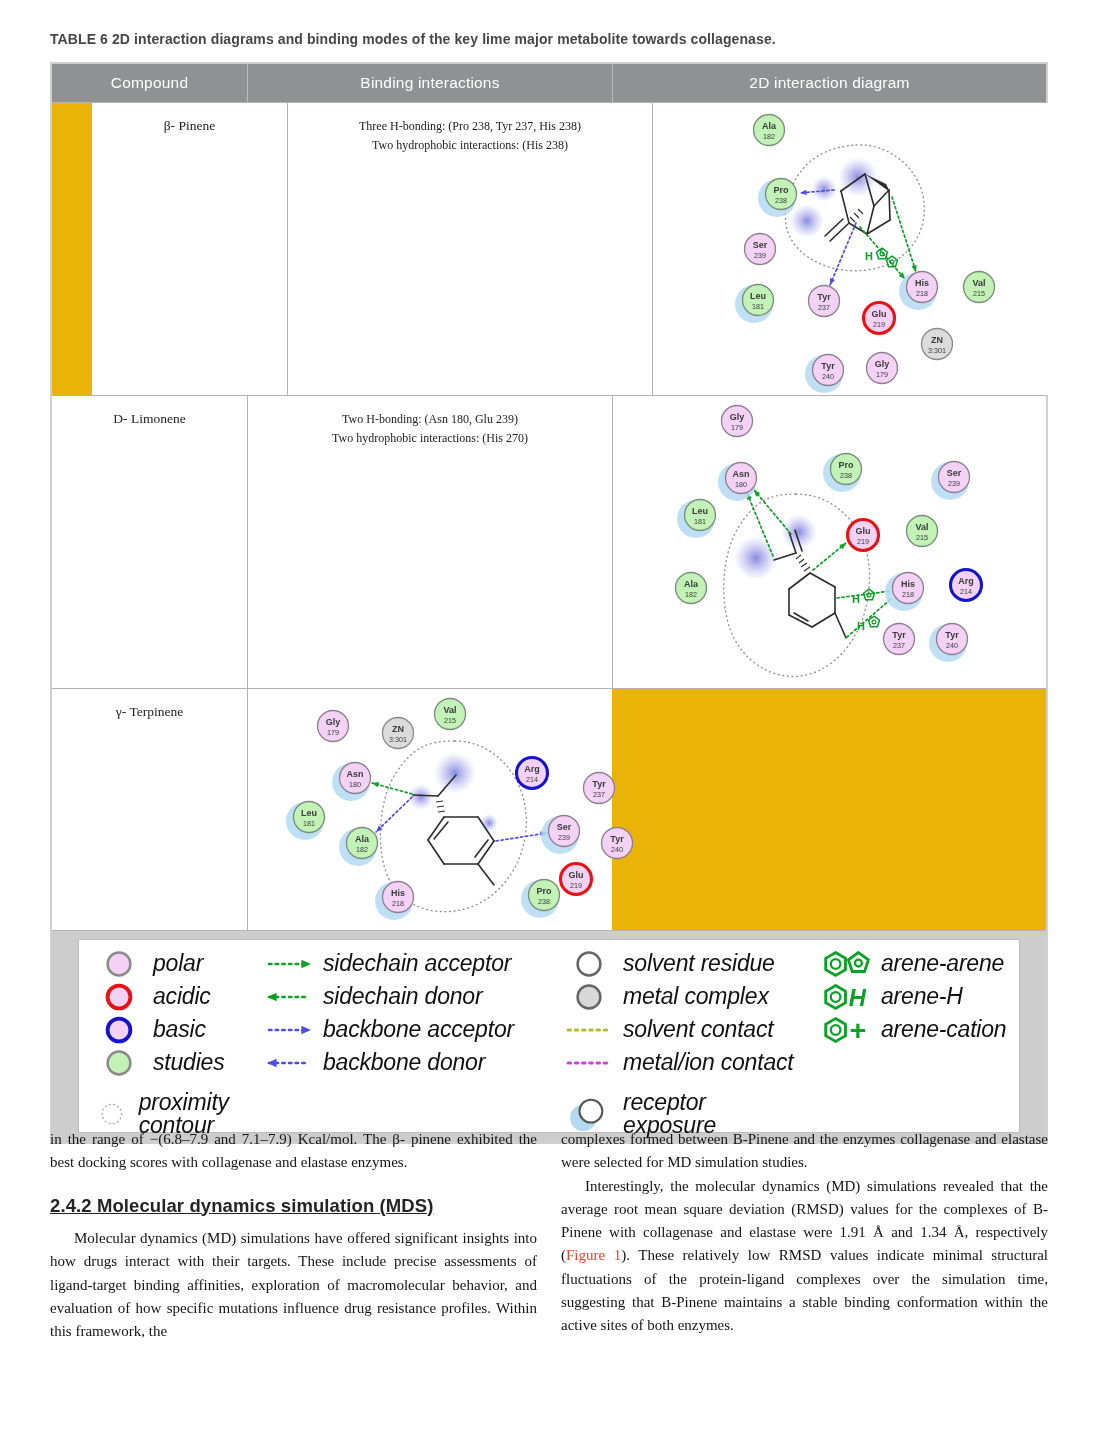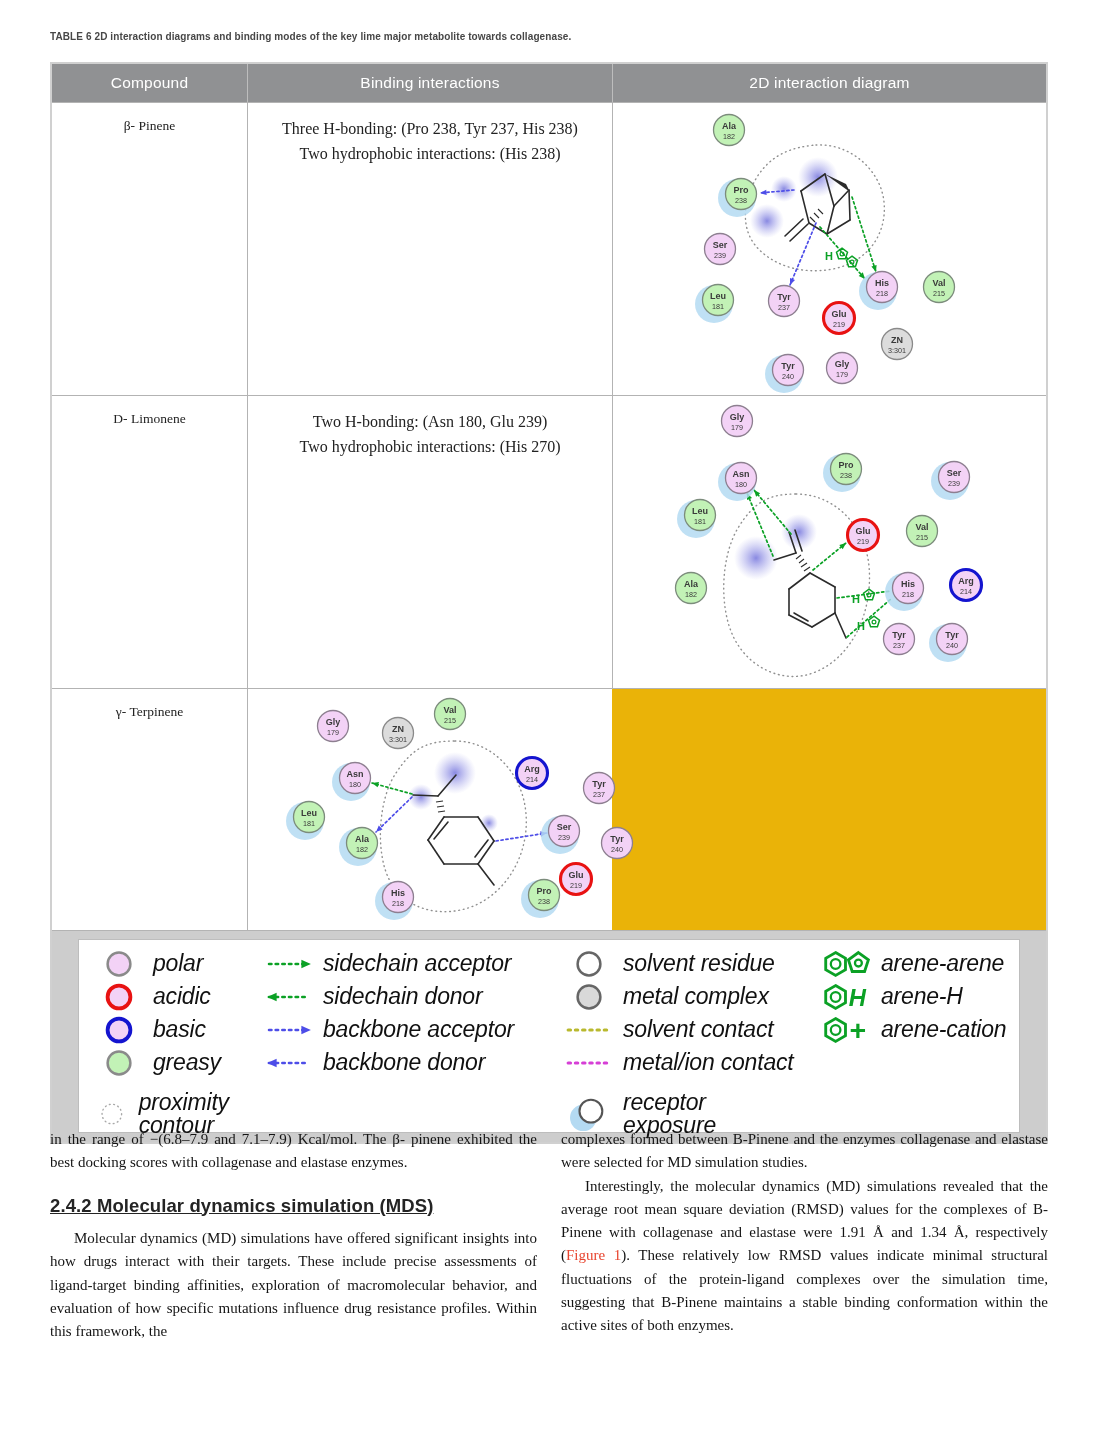--- a/index.html
+++ b/index.html
@@ -1,26 +1,26 @@
 <!DOCTYPE html>
 <html><head>
 <meta charset="utf-8">
 <style>
   html,body{margin:0;padding:0;background:#ffffff;}
   .page{position:relative;width:1100px;height:1455px;background:#fff;font-family:"Liberation Sans",sans-serif;overflow:hidden;}
-  .table-title{position:absolute;left:50px;top:31px;width:990px;font-size:10px;font-weight:bold;color:#474747;letter-spacing:.1px;}
+  .table-title{position:absolute;left:50px;top:31px;width:990px;font-size:14px;font-weight:bold;color:#474747;letter-spacing:.1px;}
   .itable{position:absolute;left:50px;top:62px;width:998px;border:2px solid #d0d0d0;box-sizing:border-box;background:#eab308;}
   .thead{display:grid;grid-template-columns:195px 365px 434px;height:38px;background:#909193;}
   .th{display:flex;align-items:center;justify-content:center;color:#fff;font-size:15.5px;letter-spacing:.2px;border-left:1px solid #bdbdbd;}
   .th:first-child{border-left:none;}
   .trow{display:grid;grid-template-columns:195px 365px 434px;border-top:1px solid #b3b3b3;}
   .td{border-left:1px solid #b3b3b3;box-sizing:border-box;background:#fff;}
   .td:first-child{border-left:none;}
   .td-compound{font-family:"Liberation Serif","DejaVu Serif",serif;font-size:13.5px;color:#222;text-align:center;padding-top:15px;}
-  .td-inter{font-family:"Liberation Serif","DejaVu Serif",serif;font-size:16px;color:#222;text-align:center;padding-top:14px;line-height:1.55;}
+  .td-inter{font-family:"Liberation Serif","DejaVu Serif",serif;font-size:12px;color:#222;text-align:center;padding-top:14px;line-height:1.55;}
   .td-diagram{position:relative;}
   .td-diagram svg{display:block;}
   .legend-strip{background:#cdcdcd;border-top:1px solid #b3b3b3;padding:8px 26px;box-sizing:border-box;height:212px;}
   .legend-box{background:#fff;border:1px solid #bdbdbd;height:194px;box-sizing:border-box;padding:7px 0 0 14px;display:grid;grid-template-columns:170px 300px 258px 1fr;}
   .lg-col{display:flex;flex-direction:column;font-style:italic;}
   .lg-item{display:flex;align-items:center;gap:8px;height:33px;font-size:23px;color:#111;white-space:nowrap;}
   .lg-item.tall{height:70px;white-space:normal;line-height:1.02;}
   .lg-item .lbl{letter-spacing:-0.2px;}
   .lg-item.tall .lbl{max-width:150px;}
   .article{position:absolute;left:50px;top:1128px;width:998px;display:grid;grid-template-columns:1fr 1fr;column-gap:24px;font-family:"Liberation Serif","DejaVu Serif",serif;font-size:15px;line-height:1.55;color:#141414;text-align:justify;}
@@ -35,21 +35,21 @@
 <div class="page">
   <div class="table-title">TABLE 6 2D interaction diagrams and binding modes of the key lime major metabolite towards collagenase.</div>
 
   <div class="itable">
     <div class="thead">
       <div class="th">Compound</div>
       <div class="th">Binding interactions</div>
       <div class="th">2D interaction diagram</div>
     </div>
     <div id="rows">
-        <div class="trow" style="height: 292px;">
+        <div class="trow" style="height: 292px; padding-left: 40px;">
           <div class="td td-compound">β- Pinene</div>
           <div class="td td-inter">
             <div>Three H-bonding: (Pro 238, Tyr 237, His 238)</div>
             <div>Two hydrophobic interactions: (His 238)</div>
           </div>
           <div class="td td-diagram">
             <svg viewBox="0 0 434 292" width="434" height="292">
               <defs>
                 <radialGradient id="bg0">
                   <stop offset="0%" stop-color="#5b5bd6" stop-opacity="0.72"></stop>
@@ -400,21 +400,21 @@
             <div class="lg-item">
               <svg viewBox="0 0 54 40" width="52" height="38">
                 <circle cx="27" cy="20" r="12" fill="#f3d2f6" stroke="#1414cf" stroke-width="4"></circle>
               </svg>
               <div class="lbl">basic</div>
             </div>
             <div class="lg-item">
               <svg viewBox="0 0 54 40" width="52" height="38">
                 <circle cx="27" cy="20" r="12" fill="#c2f2b6" stroke="#8a8a8a" stroke-width="2.6"></circle>
               </svg>
-              <div class="lbl">greasy</div>
+              <div class="lbl">studies</div>
             </div>
             <div class="lg-item tall">
               <svg viewBox="0 0 54 40" width="52" height="38">
                 <circle cx="27" cy="20" r="14" fill="none" stroke="#a8a8a8" stroke-width="2" stroke-dasharray="1.2 5" stroke-linecap="round"></circle>
               </svg>
               <div class="lbl">proximity contour</div>
             </div>
           </div>
           <div class="lg-col">
             <div class="lg-item">

